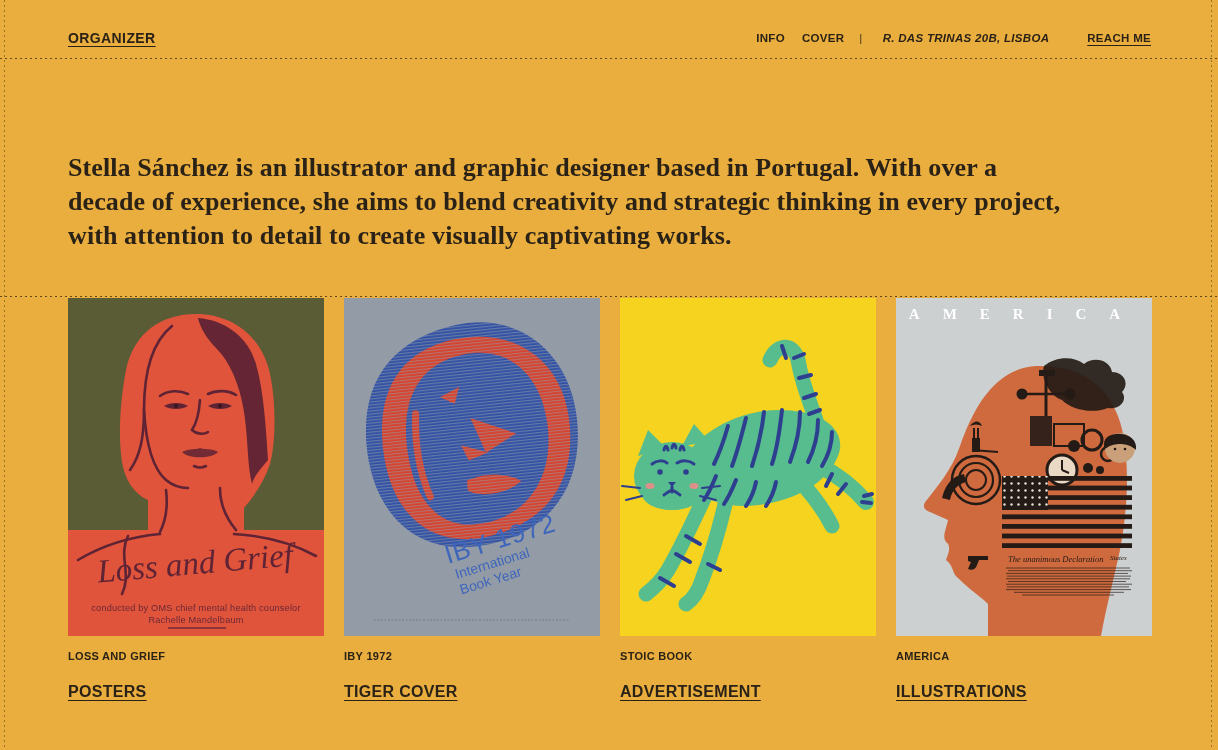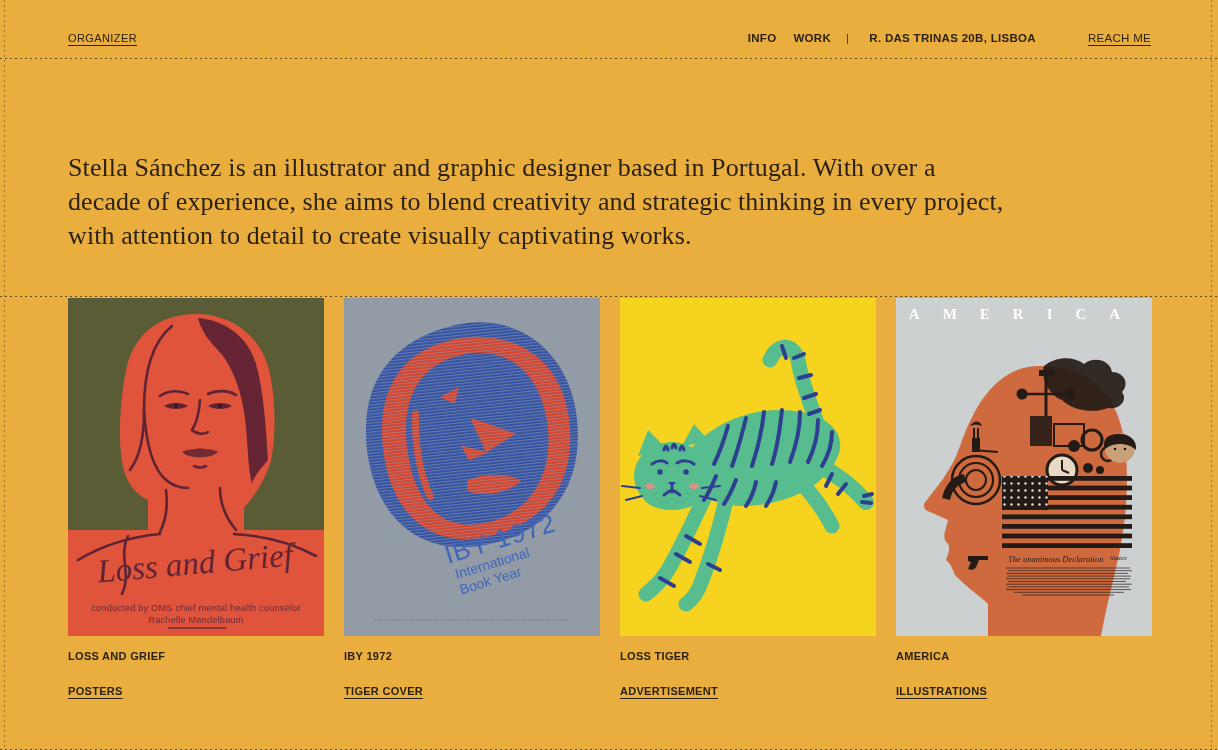--- a/index.html
+++ b/index.html
@@ -10,52 +10,52 @@
   }
   .edge{position:absolute;top:0;bottom:0;width:1px;z-index:6;
     background-image:repeating-linear-gradient(180deg,#4b3a10 0 2px,transparent 2px 5px);
     opacity:.5;}
   .edge.left{left:4px}
   .edge.right{right:6px}
   .dotted{height:1px;opacity:.85;
     background-image:repeating-linear-gradient(90deg,#4b3a10 0 2px,transparent 2px 5px);}
   header{height:58px;box-sizing:border-box;display:flex;justify-content:space-between;
     align-items:center;padding:17px 67px 0 68px;}
-  .brand{font-size:11px;font-weight:400;letter-spacing:.4px;color:inherit;
+  .brand{font-size:14px;font-weight:700;letter-spacing:.4px;color:inherit;
     text-decoration:underline;text-underline-offset:3px;text-decoration-thickness:1px;cursor:pointer;}
   nav{display:flex;align-items:center;font-size:11.5px;font-weight:700;letter-spacing:.3px;}
   .nav-link{margin-left:17px;color:inherit;text-decoration:none;cursor:pointer;}
   .nav-link:first-child{margin-left:0;}
   .divider{margin-left:15px;font-weight:400;opacity:.85;}
-  .address{margin-left:20px;font-weight:700;}
-  .cta{margin-left:52px;color:inherit;cursor:pointer;font-weight:400;
+  .address{margin-left:20px;font-weight:700;font-style:italic;}
+  .cta{margin-left:38px;color:inherit;cursor:pointer;font-weight:700;
     text-decoration:underline;text-underline-offset:3px;text-decoration-thickness:1px;}
   .intro{font-family:"Liberation Serif","DejaVu Serif",serif;font-size:26px;line-height:34px;
-    margin:92px 50px 0 68px;white-space:pre-line;letter-spacing:.1px;}
+    margin:92px 50px 0 68px;white-space:pre-line;letter-spacing:.1px;font-weight:bold;}
   .sep1{margin-top:43px;}
   .grid{display:grid;grid-template-columns:repeat(4,1fr);gap:20px;margin:1px 66px 0 68px;}
   .thumb{display:block;height:338px;cursor:pointer;}
   .thumb svg{display:block;width:100%;height:100%;}
   .card-title{margin-top:14px;font-size:11px;font-weight:700;letter-spacing:.3px;line-height:13px;}
-  .card-cat{display:inline-block;margin-top:4px;font-size:11px;font-weight:700;letter-spacing:.3px;
+  .card-cat{display:inline-block;margin-top:4px;font-size:16px;font-weight:700;letter-spacing:.3px;
     line-height:13px;color:inherit;cursor:pointer;
     text-decoration:underline;text-underline-offset:3px;text-decoration-thickness:1px;}
   .sep2{margin-top:50px;}
 </style>
 </head>
 <body>
 
 <div class="edge left"></div>
 <div class="edge right"></div>
 
 <header>
   <a class="brand">ORGANIZER</a>
   <nav>
     <a class="nav-link">INFO</a>
-    <a class="nav-link">WORK</a>
+    <a class="nav-link">COVER</a>
     <span class="divider">|</span>
     <span class="address">R. DAS TRINAS 20B, LISBOA</span>
     <a class="cta">REACH ME</a>
   </nav>
 </header>
 <div class="dotted"></div>
 
 <p class="intro">Stella Sánchez is an illustrator and graphic designer based in Portugal. With over a
 decade of experience, she aims to blend creativity and strategic thinking in every project,
 with attention to detail to create visually captivating works.</p>
@@ -174,21 +174,21 @@
           <path d="M52,189 l0,5 M44,197 C47,194 50,193 52,192 C54,193 57,194 60,197"></path>
           <path d="M20,190 L2,188 M22,198 L6,202 M82,190 L100,188 M80,198 L96,202" stroke-width="2"></path>
         </g>
         <path d="M48,184 L56,184 L52,189 Z" fill="#2E3F8F"></path>
         <circle cx="40" cy="174" r="2.8" fill="#2E3F8F"></circle>
         <circle cx="66" cy="174" r="2.8" fill="#2E3F8F"></circle>
         <ellipse cx="30" cy="188" rx="4.5" ry="3" fill="#DF8F8A"></ellipse>
         <ellipse cx="74" cy="188" rx="4.5" ry="3" fill="#DF8F8A"></ellipse>
       </svg>
     </a>
-    <div class="card-title">LOSS TIGER</div><br>
+    <div class="card-title">STOIC BOOK</div><br>
     <a class="card-cat">ADVERTISEMENT</a>
   </article>
 
   <article>
     <a class="thumb">
       <svg viewBox="0 0 256 338">
         <defs>
           <pattern id="stars" width="7" height="7" patternUnits="userSpaceOnUse">
             <circle cx="3.5" cy="3.5" r="1.2" fill="#E8E2D8"></circle>
           </pattern>

